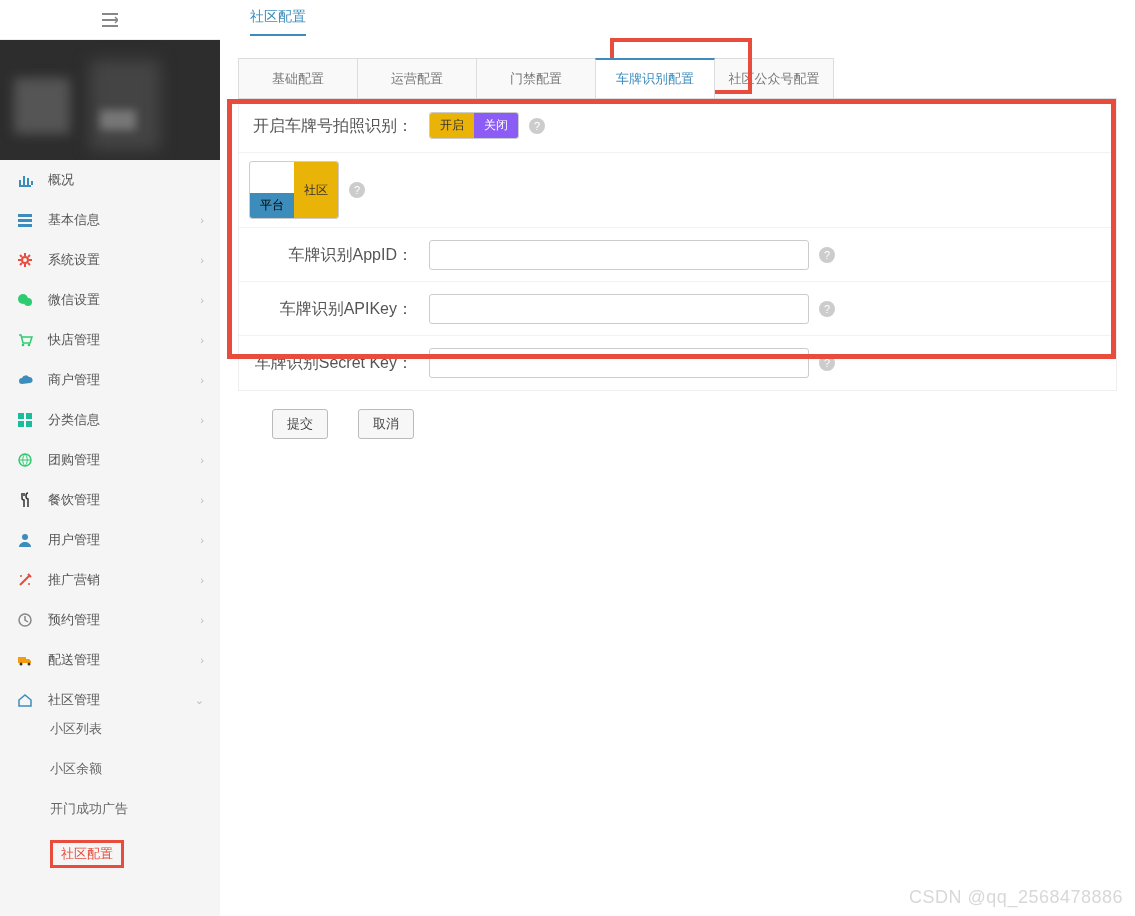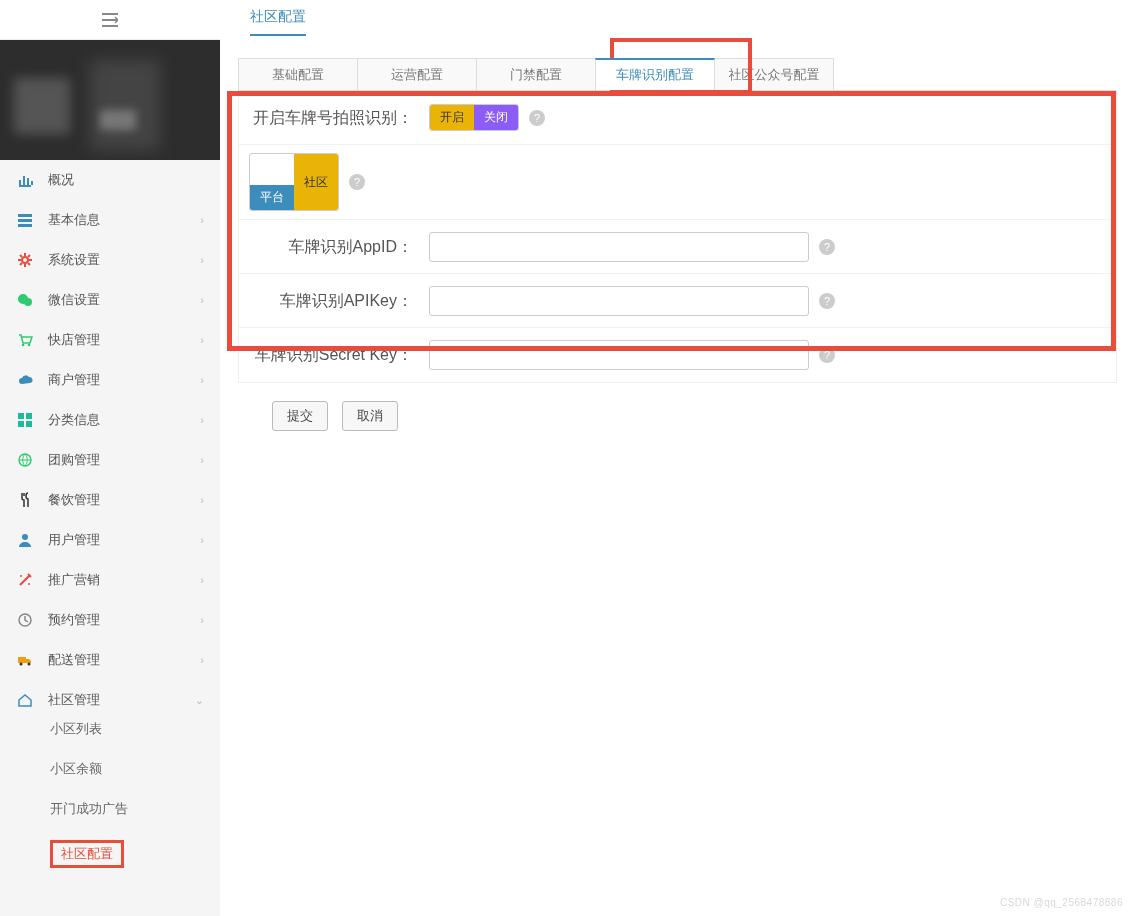--- a/index.html
+++ b/index.html
@@ -20,40 +20,40 @@
   .sub-item { display:flex; align-items:flex-start; height:40px; padding-left:50px; color:#666; cursor:pointer;}
   .sub-item.active { color:#e74c3c; }
   .sub-highlight { border:3px solid #e74c3c; padding:2px 8px; display:inline-block; }
 
   .main { flex:1; padding:0 0 0 0; }
   .breadcrumb { padding:8px 30px 14px; }
   .breadcrumb span { color:#3c8dbc; font-size:14px; border-bottom:2px solid #3c8dbc; padding-bottom:10px;}
   .content { padding: 0 18px; }
 
   .tabs { display:flex; border-bottom:1px solid #ddd; margin-top:18px; position:relative;}
-  .tab { width:120px; height:32px; display:flex; align-items:center; justify-content:center; border:1px solid #ddd; border-bottom:none; background:#f9f9f9; margin-right:-1px; color:#777; cursor:pointer; font-size:13px;}
+  .tab { width:120px; height:40px; display:flex; align-items:center; justify-content:center; border:1px solid #ddd; border-bottom:none; background:#f9f9f9; margin-right:-1px; color:#777; cursor:pointer; font-size:13px;}
   .tab.active { background:#fff; color:#3c8dbc; border-top:2px solid #3c8dbc; position:relative; z-index:2;}
   .tab-hl { position:absolute; border:4px solid #e74c3c; pointer-events:none;}
   .tab-hl.top { left:372px; top:-20px; width:142px; height:56px;}
 
   .form-area { border:1px solid #eee; border-top:none; padding:0; position:relative;}
   .form-hl { position:absolute; left:-12px; top:0; right:0; height:260px; border:5px solid #e74c3c; pointer-events:none;}
   .form-row { display:flex; align-items:center; min-height:54px; border-bottom:1px solid #f2f2f2; padding:8px 0;}
   .form-row:last-of-type { border-bottom:none;}
   .form-label { width:180px; text-align:right; padding-right:6px; color:#555; font-size:16px; line-height:1.6;}
   .form-ctrl { flex:1; display:flex; align-items:center; gap:10px; padding-left:10px;}
   .toggle-group { display:inline-flex; border:1px solid #ccc; border-radius:3px; overflow:hidden; }
   .toggle-btn { padding:4px 10px; font-size:12px; background:#eab308; color:#333; cursor:pointer; border:none;}
   .toggle-btn.dark { background:#8b5cf6; color:#fff;}
-  .toggle-btn.blue { background:#3c8dbc; color:#ffffff;margin-top:31px;}
+  .toggle-btn.blue { background:#3c8dbc; color:#000000;margin-top:31px;}
   .help-icon { width:16px; height:16px; border-radius:50%; background:#ccc; color:#fff; font-size:11px; display:inline-flex; align-items:center; justify-content:center;}
   .text-input { width:380px; height:30px; border:1px solid #ccc; border-radius:3px; padding:0 8px; font-size:13px;}
-  .actions { padding:18px 0 0 34px; display:flex; gap:14px;}
+  .actions { padding:18px 0 0 34px; display:flex; gap:30px;}
   .btn { padding:5px 14px; border:1px solid #bbb; background:#f7f7f7; border-radius:3px; cursor:pointer; font-size:13px; color:#444;}
-  .watermark { position:fixed; right:12px; bottom:8px; color:#d8d8d8; font-size:10px; font-family:Arial; letter-spacing:0.5px;}
+  .watermark { position:fixed; right:12px; bottom:8px; color:#d8d8d8; font-size:18px; font-family:Arial; letter-spacing:0.5px;}
 </style>
 </head>
 <body>
 
 <div class="layout">
   <aside class="sidebar">
     <div class="collapse-bar">
       <svg viewBox="0 0 16 14">
           <path d="M0 1h16M0 7h16M0 13h16" stroke="#888" stroke-width="2"></path>
           <path d="M13 4l3 3-3 3" fill="none" stroke="#888" stroke-width="1.5"></path>

